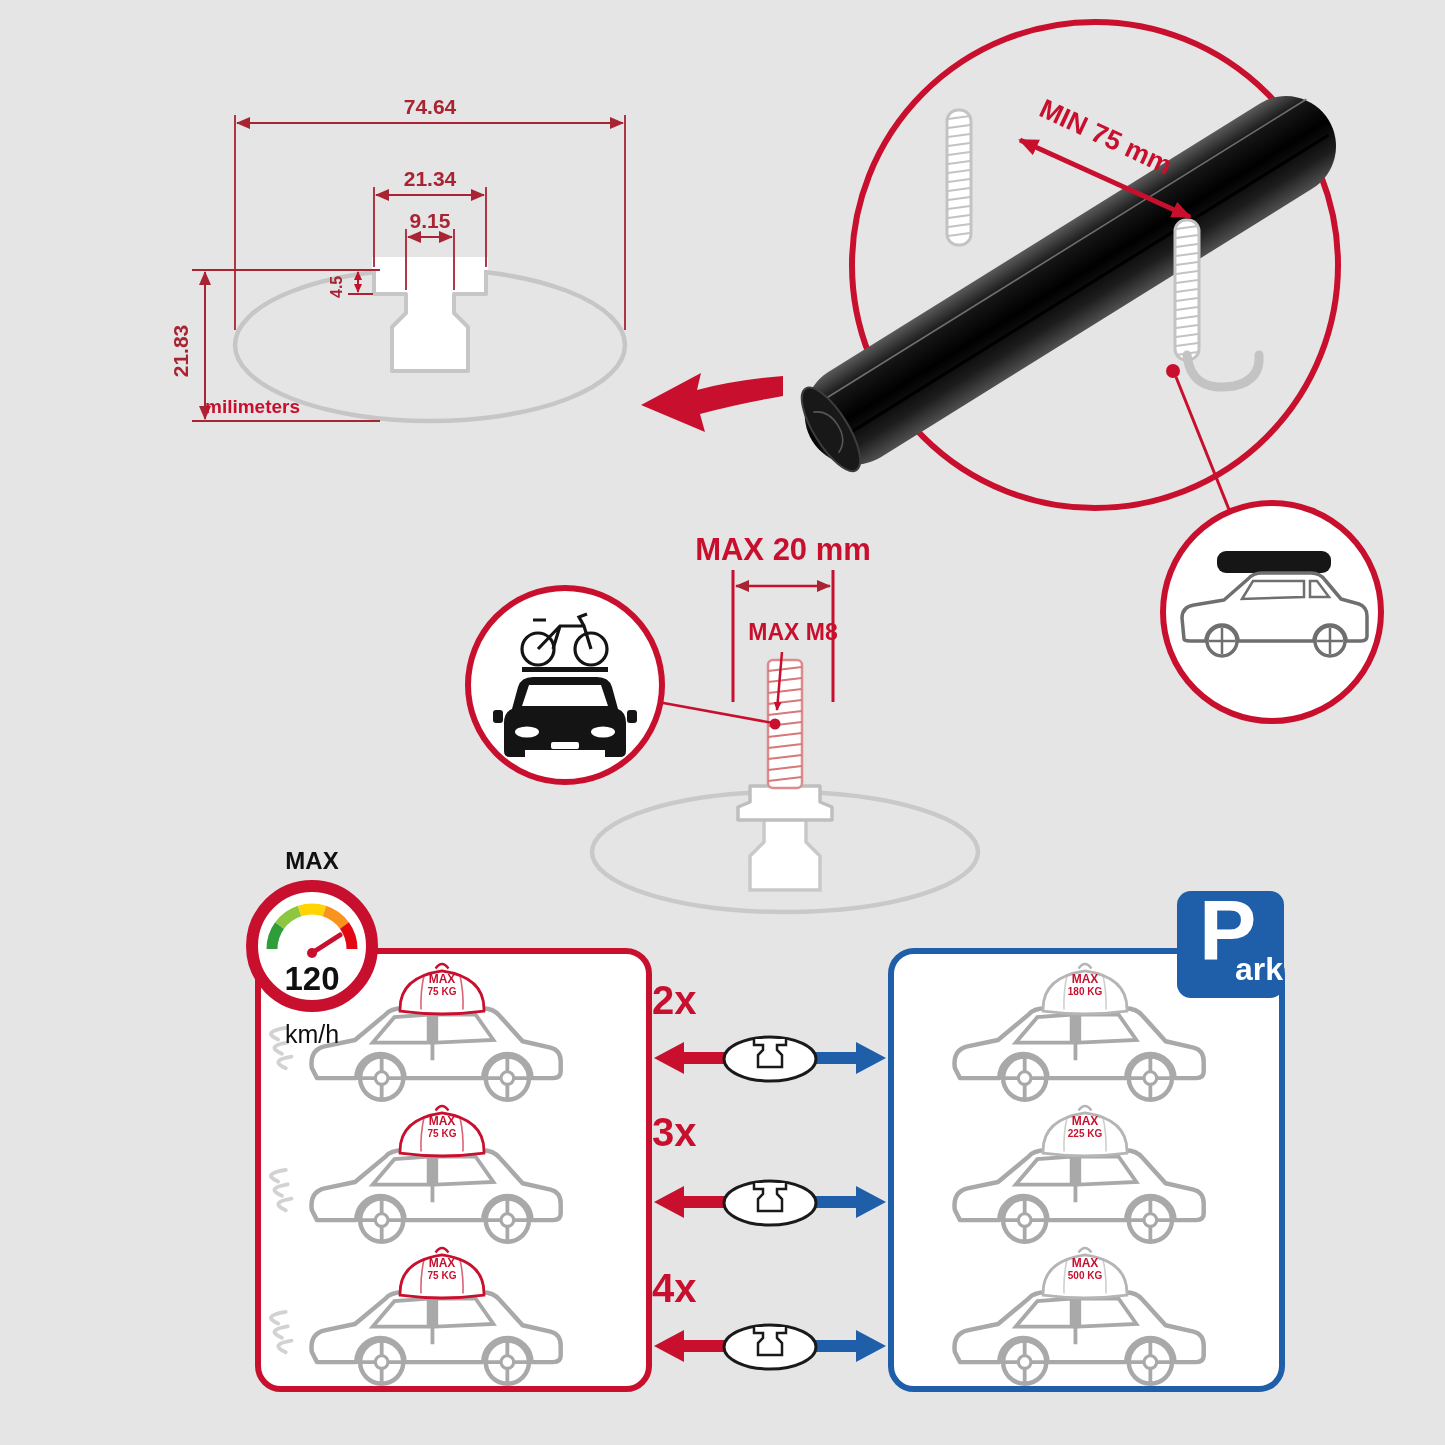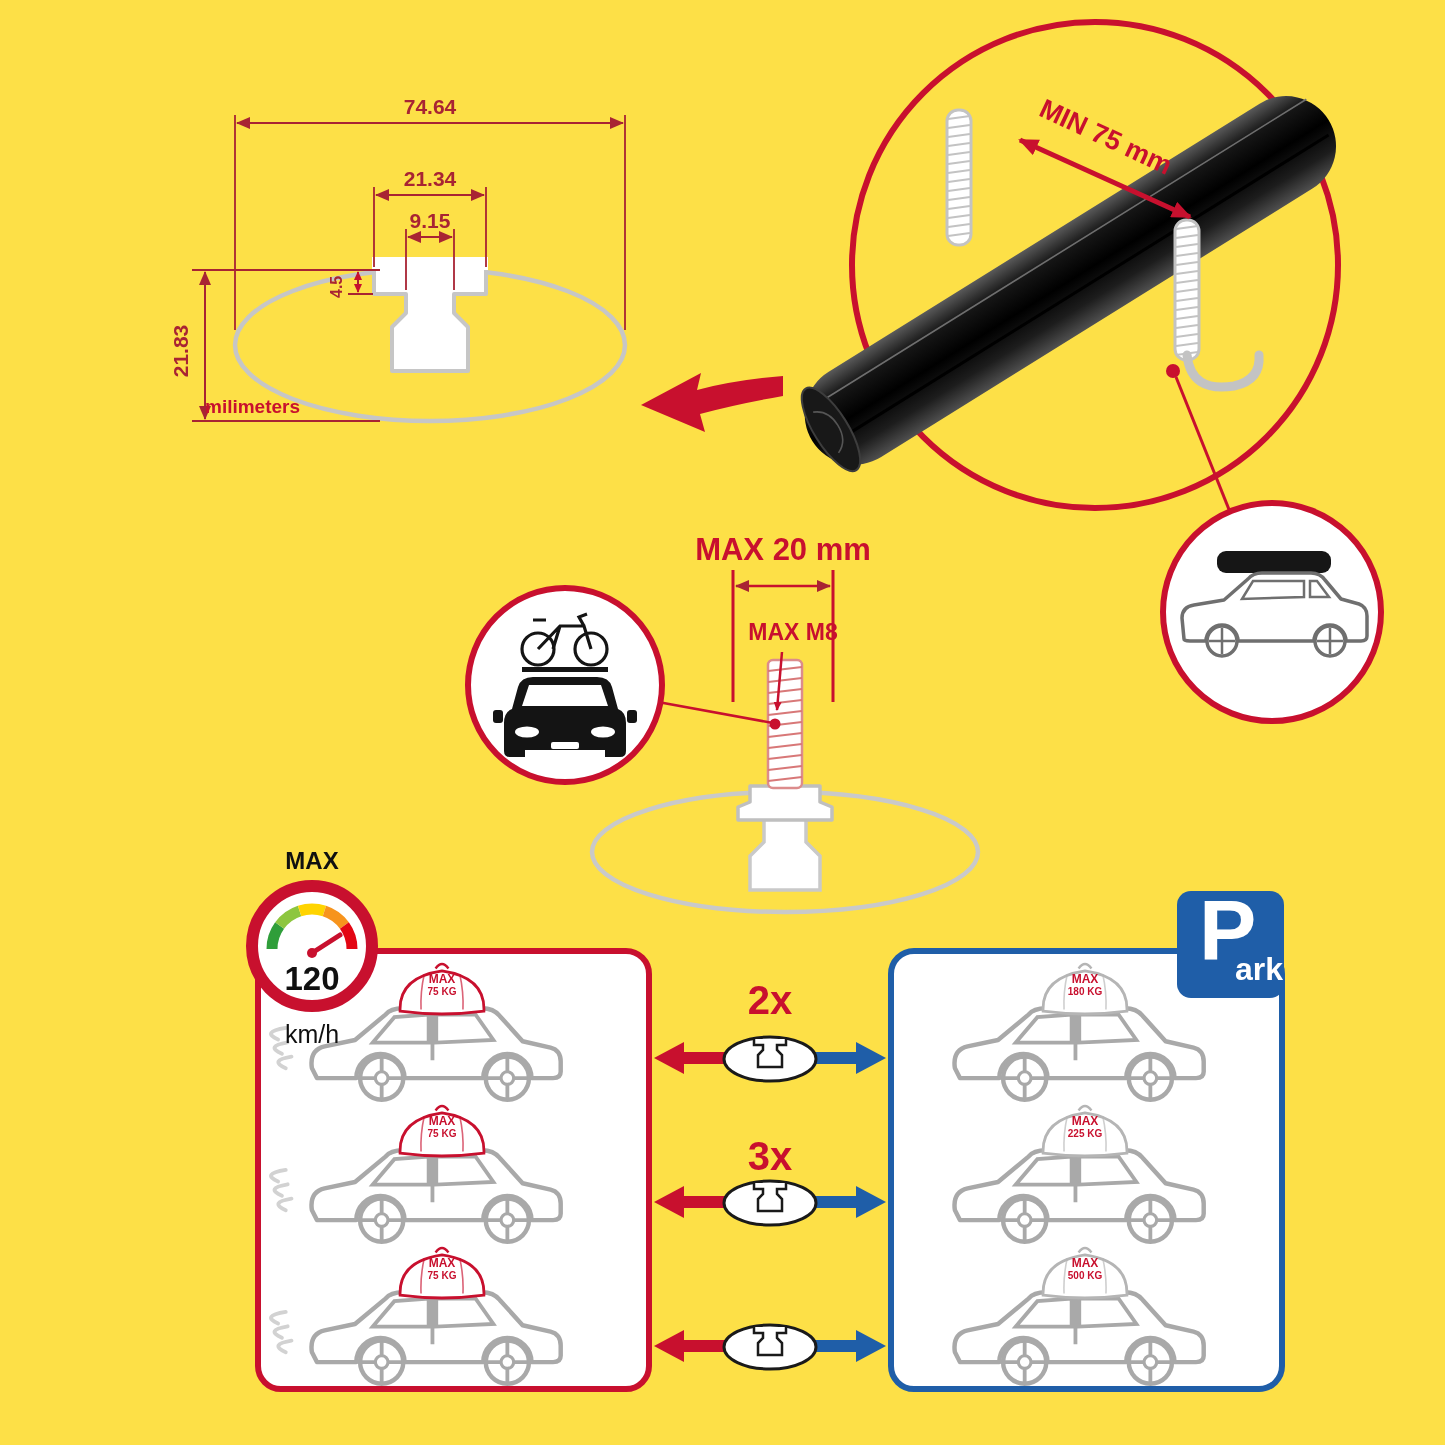--- a/index.html
+++ b/index.html
@@ -1,33 +1,33 @@
 <!DOCTYPE html>
 <html><head>
 <meta charset="utf-8">
 <style>
   html,body{margin:0;padding:0;background:#fff;}
-  .canvas{position:relative;width:1445px;height:1445px;background:#fde047;overflow:hidden;
+  .canvas{position:relative;width:1445px;height:1445px;background:#e5e5e5;overflow:hidden;
           font-family:"Liberation Sans",sans-serif;text-decoration:underline;}
   .abs{position:absolute;}
   svg text{font-family:"Liberation Sans",sans-serif;}
   .dim{fill:#a82433;font-weight:bold;font-size:21px;}
   .dim.small{font-size:16px;}
   .callout{fill:#c8102e;font-weight:bold;}
   .unit{fill:#c8102e;font-weight:bold;font-size:19px;}
   .panel{position:absolute;width:397px;height:444px;border-radius:26px;background:#fff;box-sizing:border-box;}
   .panel.red{border:6px solid #c8102e;}
   .panel.blue{border:6px solid #1f5ea8;}
   .row{position:absolute;left:0;width:100%;height:140px;}
   .bag{position:absolute;width:102px;height:58px;}
   .bag svg{position:absolute;left:0;top:0;}
   .bag span{position:absolute;left:0;width:100%;text-align:center;color:#c8102e;font-weight:bold;}
   .bag .l1{top:14px;font-size:12px;}
   .bag .l2{top:28px;font-size:10px;}
-  .mult{position:absolute;left:0;width:100%;text-align:center;color:#c8102e;font-weight:bold;font-size:40px;}
+  .mult{position:absolute;left:0;width:100%;text-align:left;color:#c8102e;font-weight:bold;font-size:40px;}
   .park{width:107px;height:107px;background:#1f5ea8;border-radius:14px;z-index:6;}
   .park .p{position:absolute;left:22px;top:-8px;font-size:86px;font-weight:bold;color:#fff;line-height:1.1;}
   .park .ark{position:absolute;left:58px;top:60px;font-size:32px;font-weight:bold;color:#fff;}
 </style>
 </head>
 <body>
 
 <div class="canvas">
 
   <svg width="0" height="0" style="position:absolute" aria-hidden="true">
@@ -249,24 +249,25 @@
         <span class="l2">500 KG</span>
       </div>
     </div>
   </div>
 
   <div class="abs" style="left:652px;top:948px;width:236px;height:444px">
     <div class="mult" style="top:30px">2x</div>
     <svg class="abs" style="left:0;top:82px" width="236" height="56" viewBox="0 0 236 56">
         <use href="#connector"></use>
       </svg>
-    <div class="mult" style="top:186px">3x</div>
+    <div class="mult" style="top:162px">3x</div>
     <svg class="abs" style="left:0;top:226px" width="236" height="56" viewBox="0 0 236 56">
         <use href="#connector"></use>
       </svg>
+    <div class="mult" style="top:318px">4x</div>
     <svg class="abs" style="left:0;top:370px" width="236" height="56" viewBox="0 0 236 56">
         <use href="#connector"></use>
       </svg>
   </div>
 
   <svg class="abs" style="left:233px;top:843px;z-index:6" width="160" height="215" viewBox="0 0 160 215">
     <text x="79" y="26" text-anchor="middle" font-size="24" font-weight="bold" fill="#101010">MAX</text>
     <g>
       <circle cx="79" cy="103" r="60" fill="#fff" stroke="#c8102e" stroke-width="12"></circle>
       <path d="M39,106 A40,40 0 0 1 46.6,82.5" stroke="#2f9e3a" stroke-width="11" fill="none"></path>

